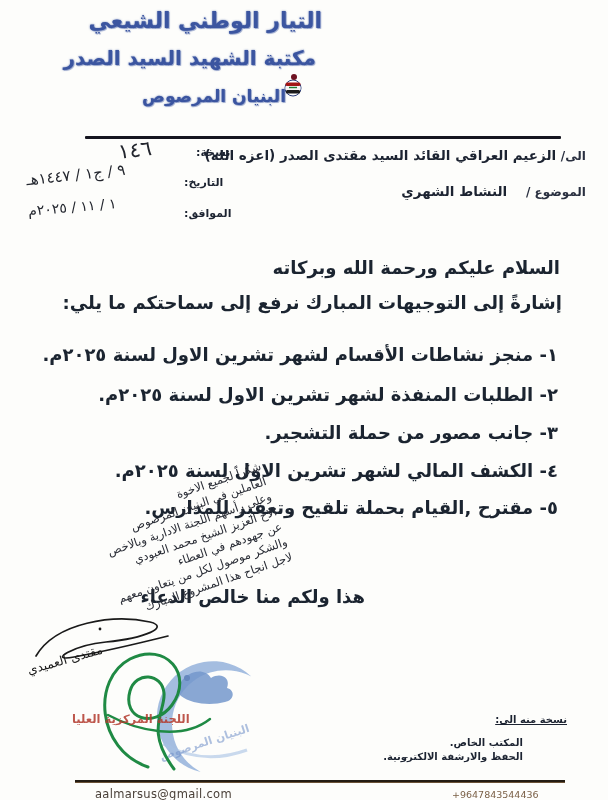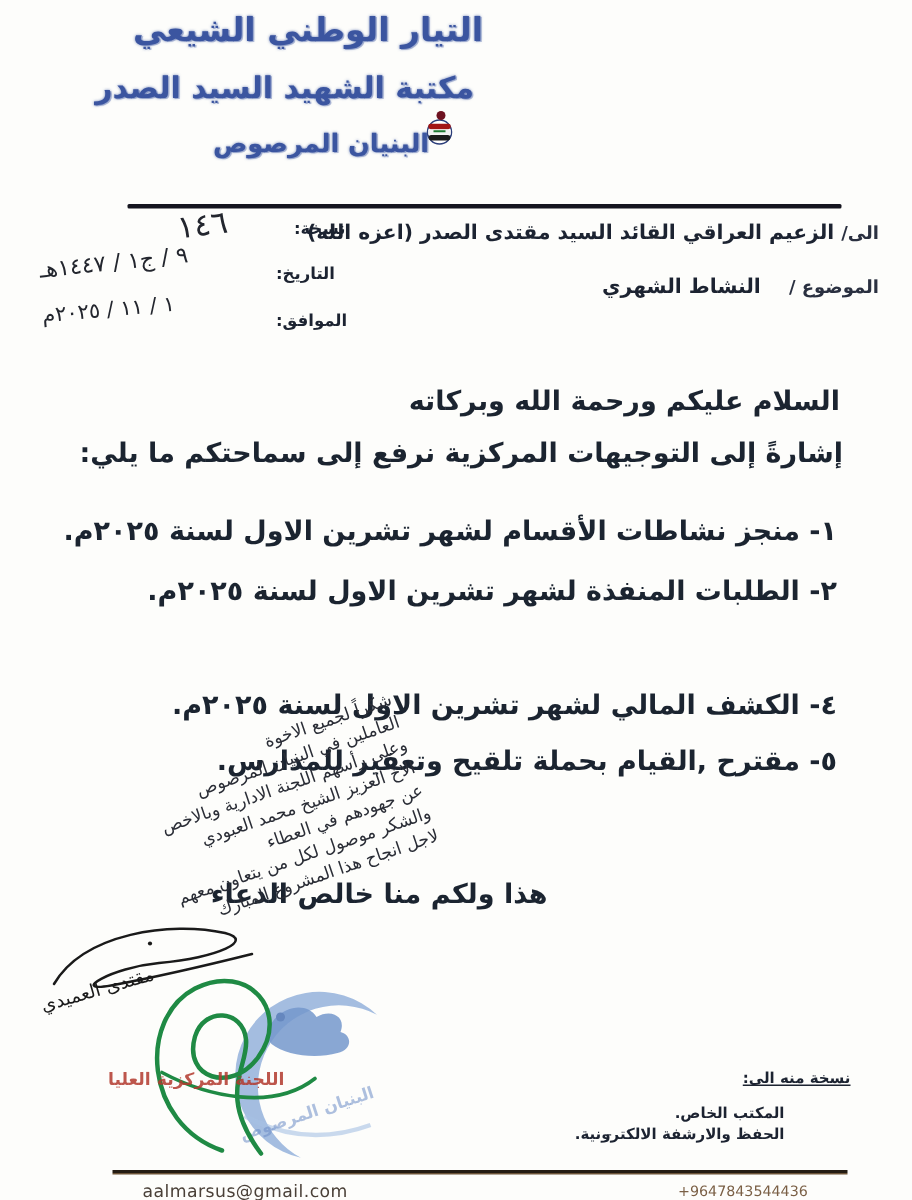--- a/index.html
+++ b/index.html
@@ -122,24 +122,25 @@
   <div class="abs toline" style="right:22px; top:147px;text-align:right;">
     <span class="ornate-label">الى/</span>
     <span>الزعيم العراقي القائد السيد مقتدى الصدر (اعزه الله)</span>
   </div>
   <div class="abs toline" style="right:22px; top:183px;">
     <span class="ornate-label">الموضوع /</span>
     <span class="subject-val">النشاط الشهري</span>
   </div>
 
   <div class="abs bodyline" style="right:48px; top:257px;">السلام عليكم ورحمة الله وبركاته</div>
-  <div class="abs bodyline" style="right:46px; top:292px;">إشارةً إلى التوجيهات المركزية نرفع إلى سماحتكم ما يلي:</div>
+  <div class="abs bodyline" style="right:46px; top:292px;">إشارةً إلى التوجيهات المبارك نرفع إلى سماحتكم ما يلي:</div>
 
   <div class="abs bodyline" style="right:50px; top:344px;">١- منجز نشاطات الأقسام لشهر تشرين الاول لسنة ٢٠٢٥م.</div>
   <div class="abs bodyline" style="right:50px; top:384px;">٢- الطلبات المنفذة لشهر تشرين الاول لسنة ٢٠٢٥م.</div>
+  <div class="abs bodyline" style="right:50px; top:422px;">٣- جانب مصور من حملة التشجير.</div>
   <div class="abs bodyline" style="right:50px; top:460px;">٤- الكشف المالي لشهر تشرين الاول لسنة ٢٠٢٥م.</div>
   <div class="abs bodyline" style="right:50px; top:497px;">٥- مقترح ,القيام بحملة تلقيح وتعفير للمدارس.</div>
 
   <div class="abs bodyline" style="right:243px; top:586px;">هذا ولكم منا خالص الدعاء</div>
 
   <div class="abs hw-note">
     <div>شكراً لجميع الاخوة</div>
     <div>العاملين في البنيان المرصوص</div>
     <div>وعلى رأسهم اللجنة الادارية وبالاخص</div>
     <div>الاخ العزيز الشيخ محمد العبودي</div>

